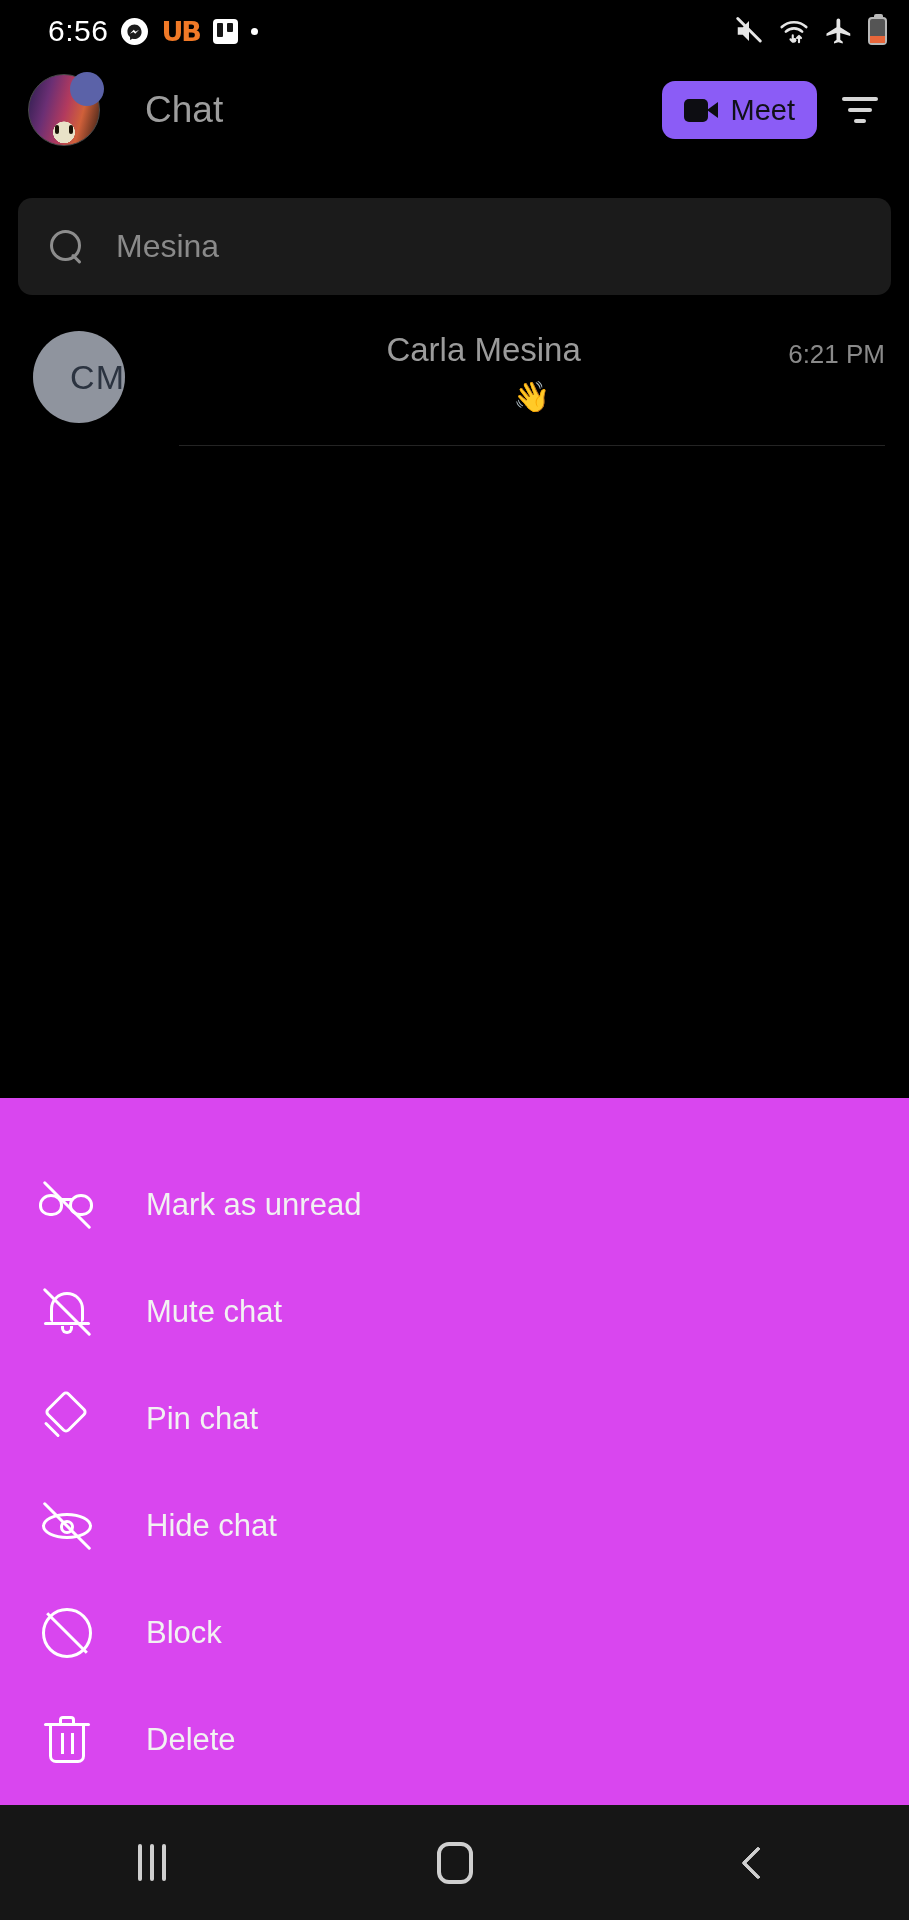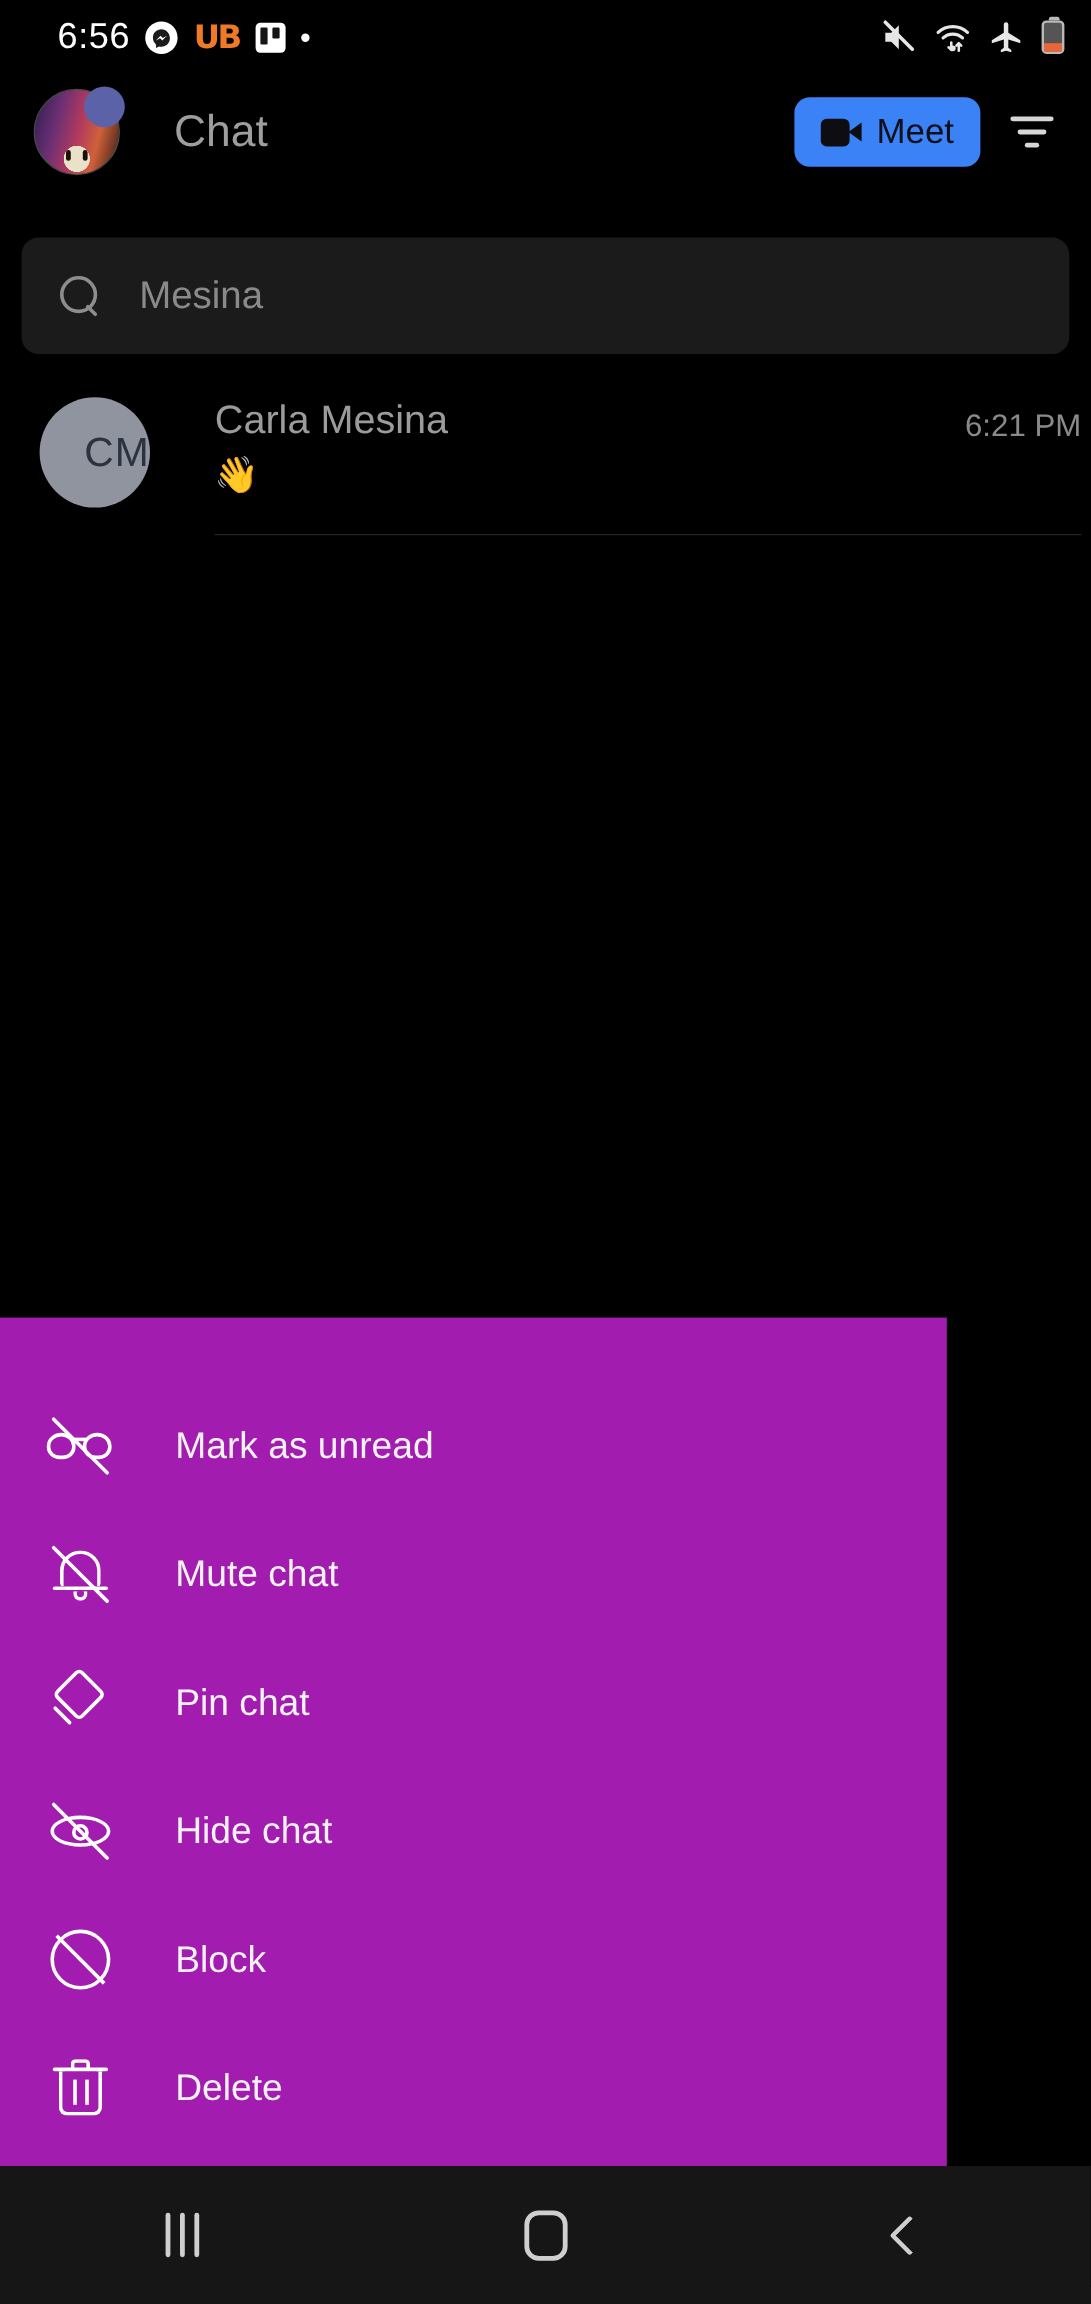--- a/index.html
+++ b/index.html
@@ -62,21 +62,21 @@
   }
   .avatar-badge {
     position:absolute; right:-4px; top:-2px; width:34px; height:34px;
     border-radius:50%; background:#5b62a8;
   }
   .app-title { color:#9e9e9e; font-size:37px; margin-left:45px; font-weight:400;text-align:right; }
   .appbar-spacer { flex:1; }
 
   .meet-btn {
     display:flex; align-items:center; gap:13px;
-    background:#3b82f6; border-radius:13px;
+    background:#8b5cf6; border-radius:13px;
     height:58px; padding:0 22px; cursor:pointer;
   }
   .meet-cam { width:34px; height:23px; position:relative; }
   .meet-cam-body { position:absolute; left:0; top:0; width:24px; height:23px;
     background:#0d0d12; border-radius:5px; }
   .meet-cam-tip { position:absolute; right:0; top:3px; width:0; height:0;
     border-top:8px solid transparent; border-bottom:8px solid transparent;
     border-right:11px solid #0d0d12; }
   .meet-label { color:#101018; font-size:29px; }
 
@@ -104,32 +104,32 @@
 
   
   .chatlist { position:absolute; top:313px; left:0; width:909px; }
   .chat-row { display:flex; padding:18px 0 0 0; position:relative; cursor:pointer; }
   .chat-avatar {
     width:92px; height:92px; border-radius:50%; margin-left:33px;
     background:#8f949e; display:flex; align-items:center; justify-content:flex-end;
     flex:0 0 auto;
   }
   .chat-avatar span { color:#2b3340; font-size:34px; letter-spacing:1px; }
-  .chat-main { flex:1; margin-left:54px; padding-right:8px; position:relative; }
+  .chat-main { flex:1; margin-left:54px; padding-right:24px; position:relative;text-align:center; }
   .chat-top { display:flex; align-items:flex-start; }
   .chat-name { color:#9b9b9b; font-size:33px; flex:1; }
   .chat-time { color:#8a8a8a; font-size:26px; padding-top:8px; }
   .chat-snippet { font-size:30px; margin-top:12px; line-height:1;
     font-family:"DejaVu Sans", sans-serif; }
   .chat-divider { height:1px; background:#242424; margin-top:33px; }
 
   
   .sheet {
-    position:absolute; left:0; bottom:115px; width:789px; top:1098px;
-    background:#a21caf;
+    position:absolute; left:0; bottom:115px; width:909px; top:1098px;
+    background:#d946ef;
   }
   .menu-item {
     display:flex; align-items:center; height:107px;
     padding-left:38px; cursor:pointer;
   }
   .menu-item:first-child { margin-top:53px; }
   .menu-ic { width:58px; height:58px; flex:0 0 auto; position:relative; }
   .menu-label { color:#f2f2f2; font-size:31px; margin-left:50px; }
 
   .slash { position:absolute; left:50%; top:-4px; width:3px; height:66px;

